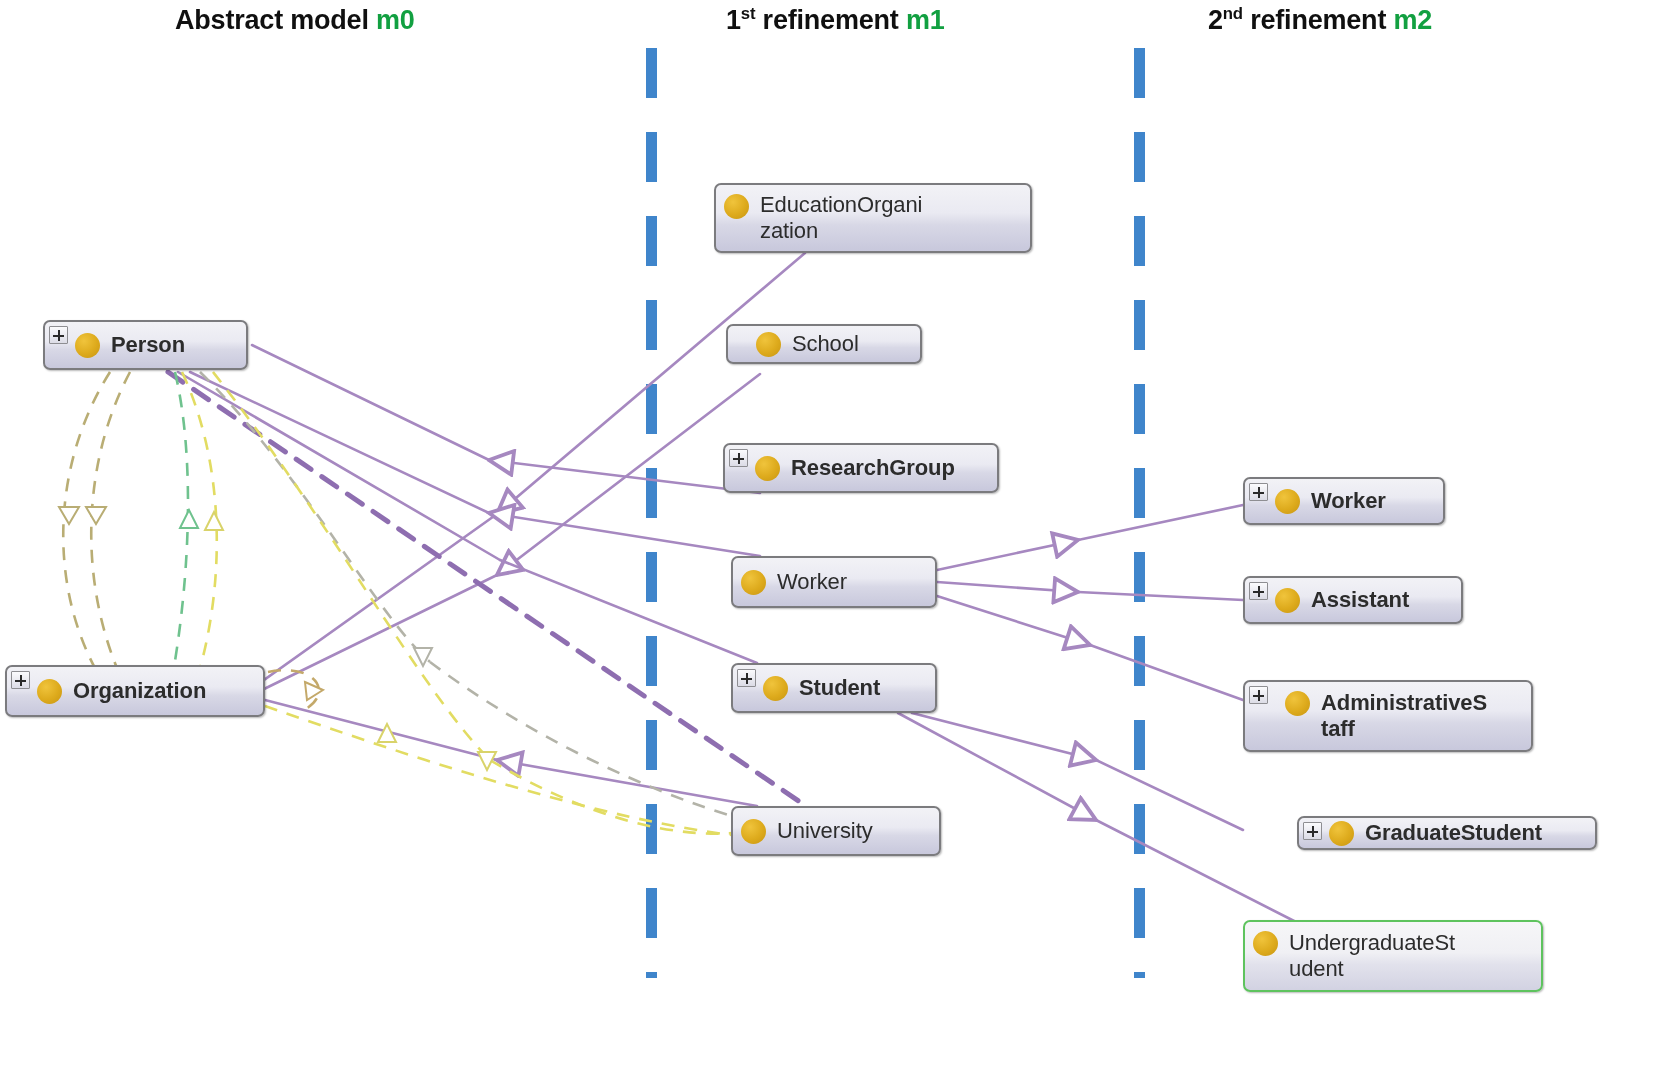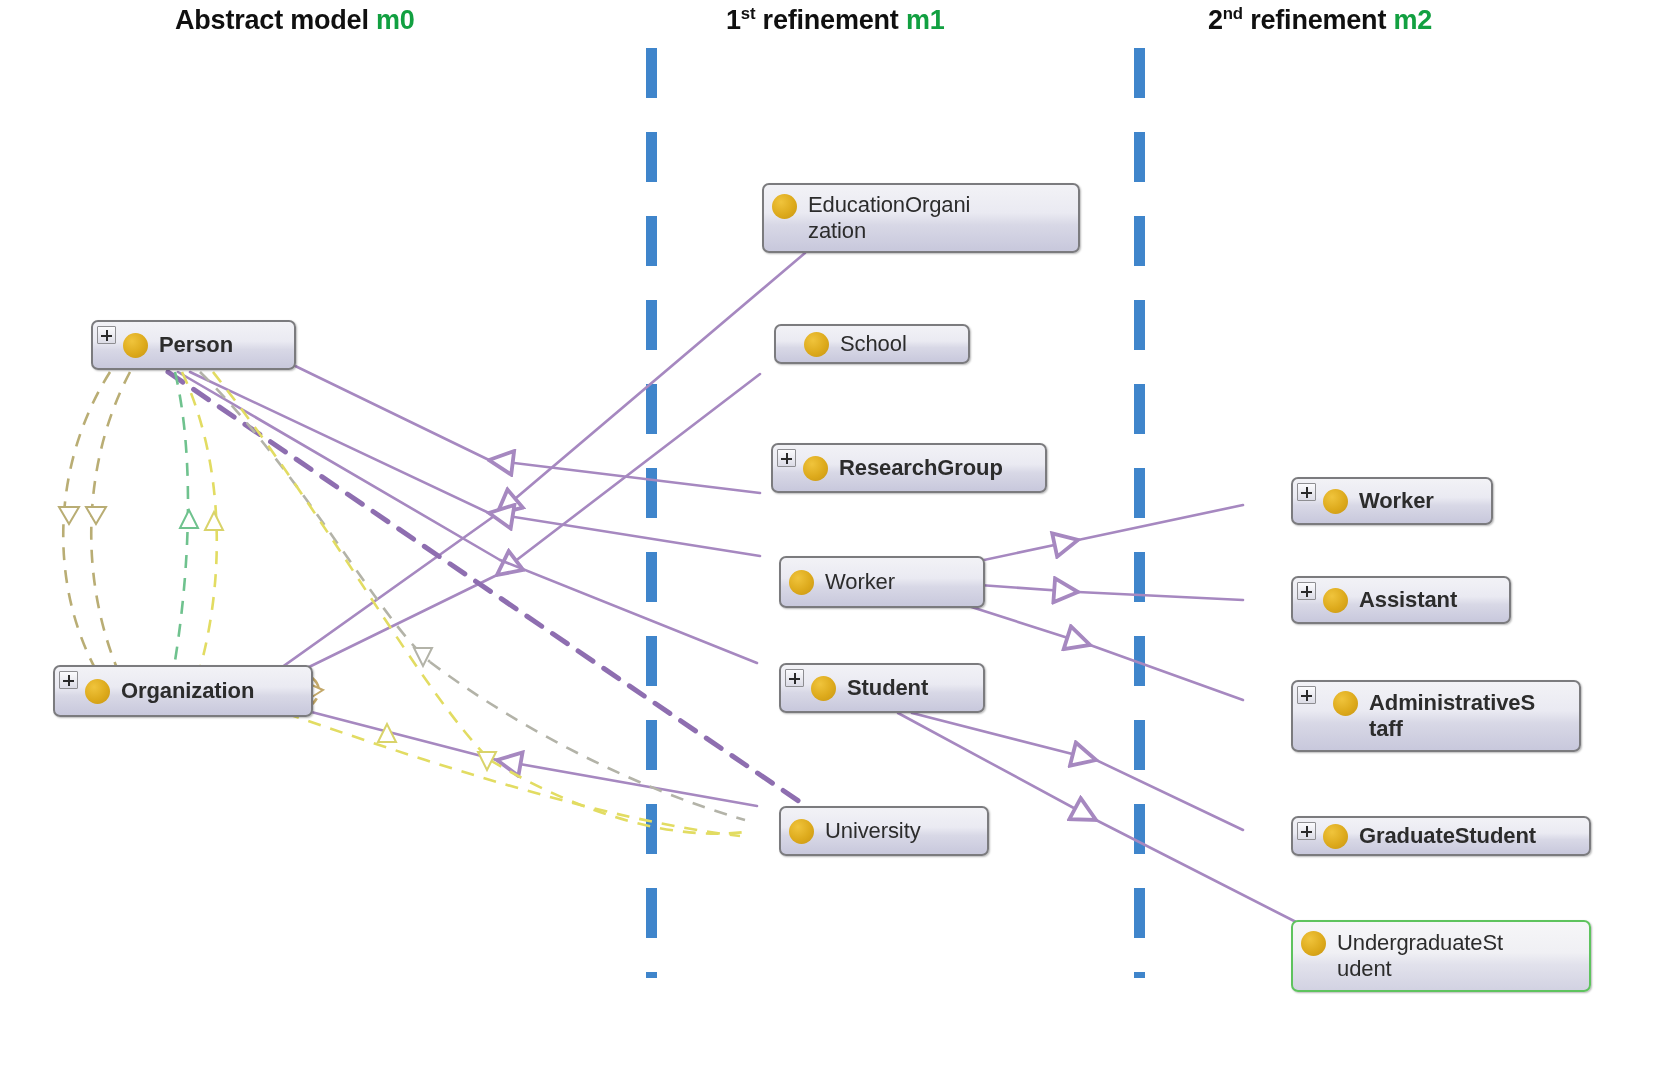--- a/index.html
+++ b/index.html
@@ -60,21 +60,20 @@
     position: absolute;
     box-sizing: border-box;
     border: 2px solid #7b7b7e;
     border-radius: 7px;
     background: linear-gradient(to bottom,
         #f2f2f6 0%, #eaeaf2 42%, #d8d8e6 60%, #c8c8dc 100%);
     box-shadow: 1px 1px 2px rgba(0,0,0,0.28);
     display: flex;
     align-items: center;
     padding-left: 8px;
-    margin-left: 48px;
   }
   .node.sel {
     border-color: #5ec35e;
     background: linear-gradient(to bottom,
         #f6f6f8 0%, #f0f0f4 45%, #e2e2ec 62%, #d2d2e2 100%);
   }
   .plus {
     position: absolute;
     left: 4px;
     top: 4px;
@@ -254,21 +253,21 @@
         <span class="plus"></span>
         <span class="dot"></span>
         <span class="lbl">Assistant</span>
       </div>
       <div class="node has-plus twoline" style="left: 1243px; top: 680px; width: 290px; height: 72px; padding-left: 40px;">
         <span class="plus"></span>
         <span class="dot"></span>
         <span class="lbl">AdministrativeS
 taff</span>
       </div>
-      <div class="node has-plus" style="left: 1243px; top: 816px; width: 300px; height: 40px;">
+      <div class="node has-plus" style="left: 1297px; top: 816px; width: 300px; height: 34px;">
         <span class="plus"></span>
         <span class="dot"></span>
         <span class="lbl">GraduateStudent</span>
       </div>
       <div class="node twoline sel" style="left: 1243px; top: 920px; width: 300px; height: 72px;">
         <span class="dot"></span>
         <span class="lbl">UndergraduateSt
 udent</span>
       </div>
     </div>

